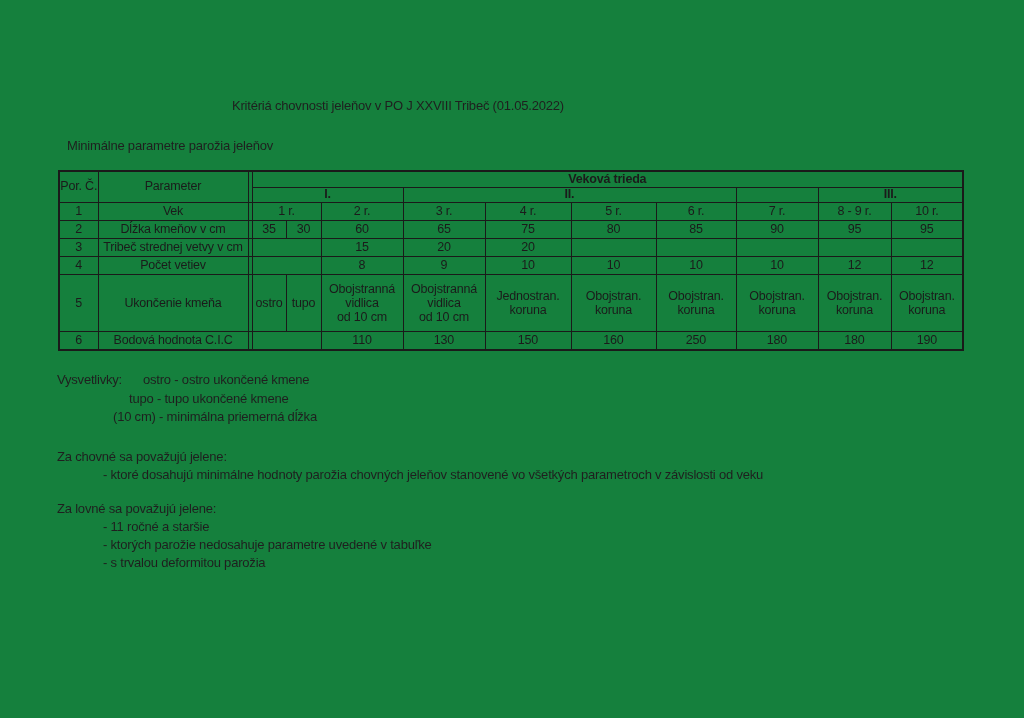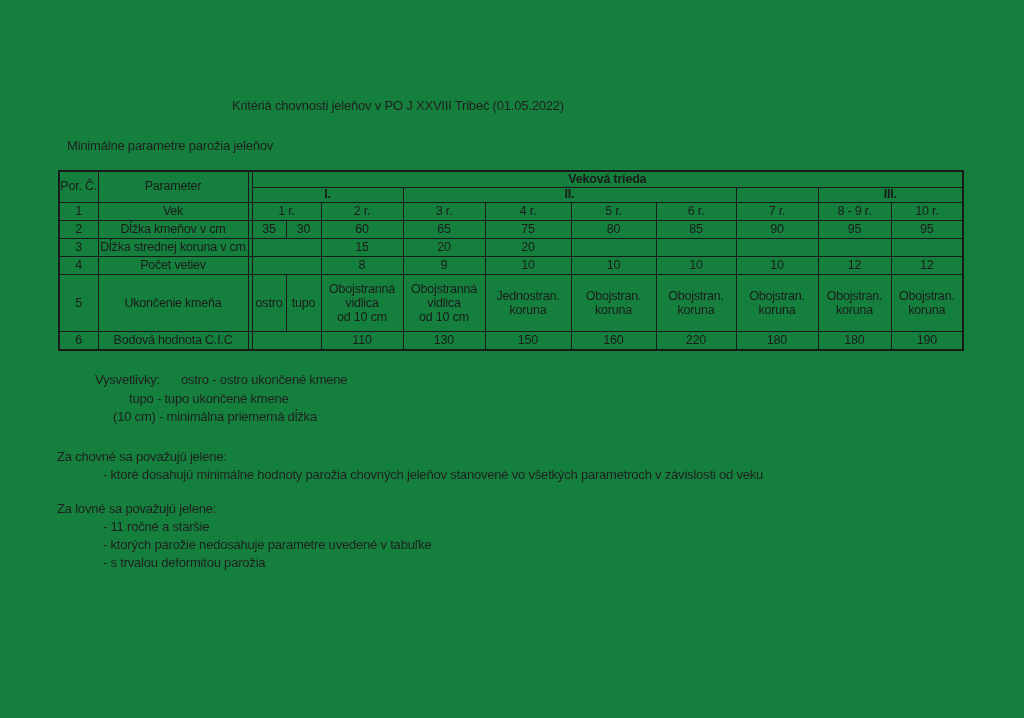--- a/index.html
+++ b/index.html
@@ -38,21 +38,21 @@
   .b { font-weight:bold; }
   tr.h1 { height:16px; } tr.h1 td { line-height:13px; }
   tr.h2 { height:15px; } tr.h2 td { line-height:13px; }
   tr.r  { height:18px; }
   tr.r5 { height:57px; }
   tr.r6 { height:19px; }
   td.ml { white-space:pre-line; line-height:16px; }
 
   .legend { position:absolute; left:57px; top:372px; font-size:13px; letter-spacing:-0.2px; color:#1f1f1f; }
   .legend .row1 { line-height:15px; margin-bottom:3.5px; }
-  .legend .lab { display:inline-block; width:86px;margin-left:38px; }
+  .legend .lab { display:inline-block; width:86px; }
   .legend .it2 { margin-left:72px; line-height:15px; margin-bottom:3.5px; }
   .legend .it3 { margin-left:56px; line-height:15px; }
 
   .section { position:absolute; left:57px; font-size:13px; letter-spacing:-0.2px; color:#1f1f1f; }
   .s1 { top:449px; } .s2 { top:501px; }
   .section .head { line-height:15px; }
   .section .item { margin-left:46px; margin-top:3px; line-height:15px; }
 </style>
 </head>
 <body>
@@ -118,21 +118,21 @@
       <td>75</td>
       <td>80</td>
       <td>85</td>
       <td>90</td>
       <td>95</td>
       <td>95</td>
     </tr>
 
     <tr class="r">
       <td>3</td>
-      <td class="l">Dĺžka strednej koruna v cm</td>
+      <td class="l">Tribeč strednej vetvy v cm</td>
       <td class="gap"></td>
       <td colspan="2"></td>
       <td>15</td>
       <td>20</td>
       <td>20</td>
       <td></td>
       <td></td>
       <td></td>
       <td></td>
       <td></td>
@@ -181,21 +181,21 @@
 
     <tr class="r6">
       <td>6</td>
       <td class="l">Bodová hodnota C.I.C</td>
       <td class="gap"></td>
       <td colspan="2"></td>
       <td>110</td>
       <td>130</td>
       <td>150</td>
       <td>160</td>
-      <td>220</td>
+      <td>250</td>
       <td>180</td>
       <td>180</td>
       <td>190</td>
     </tr>
   </tbody>
     </table>
 
   <div class="legend">
     <div class="row1">
       <span class="lab">Vysvetlivky:</span><span>ostro - ostro ukončené kmene</span>

